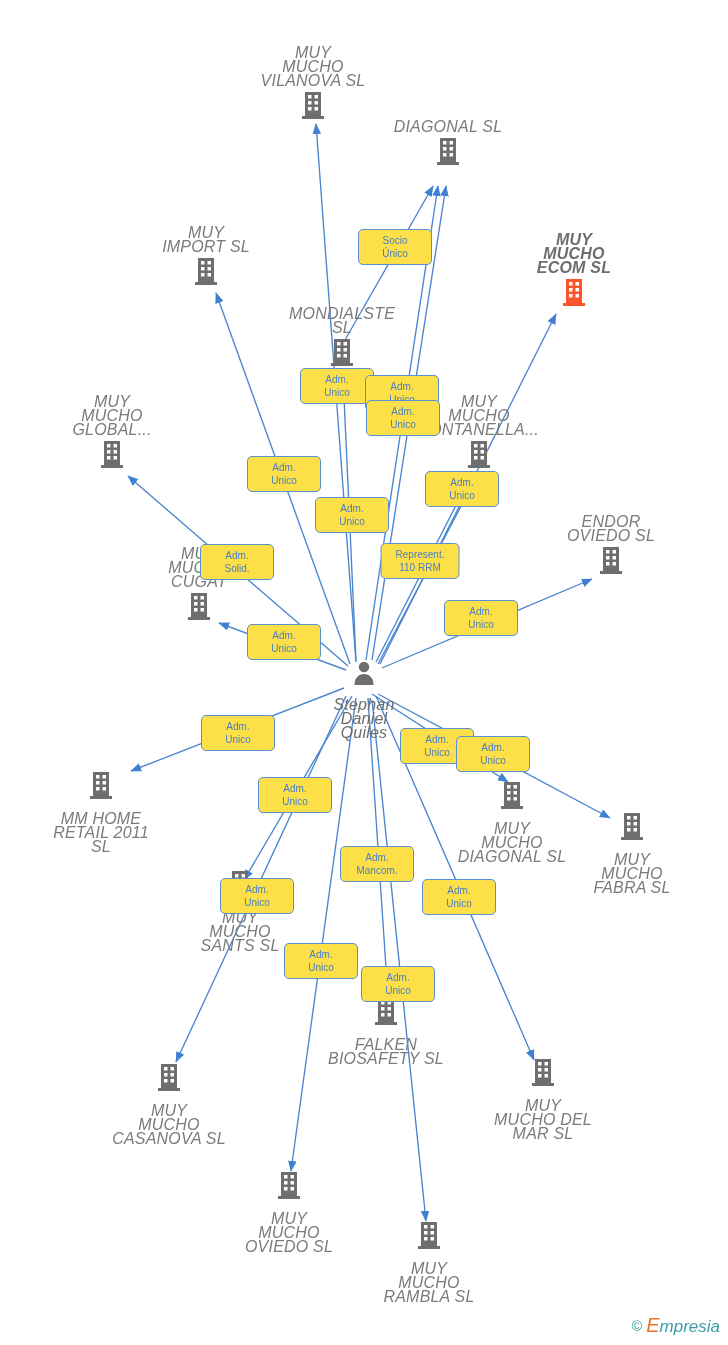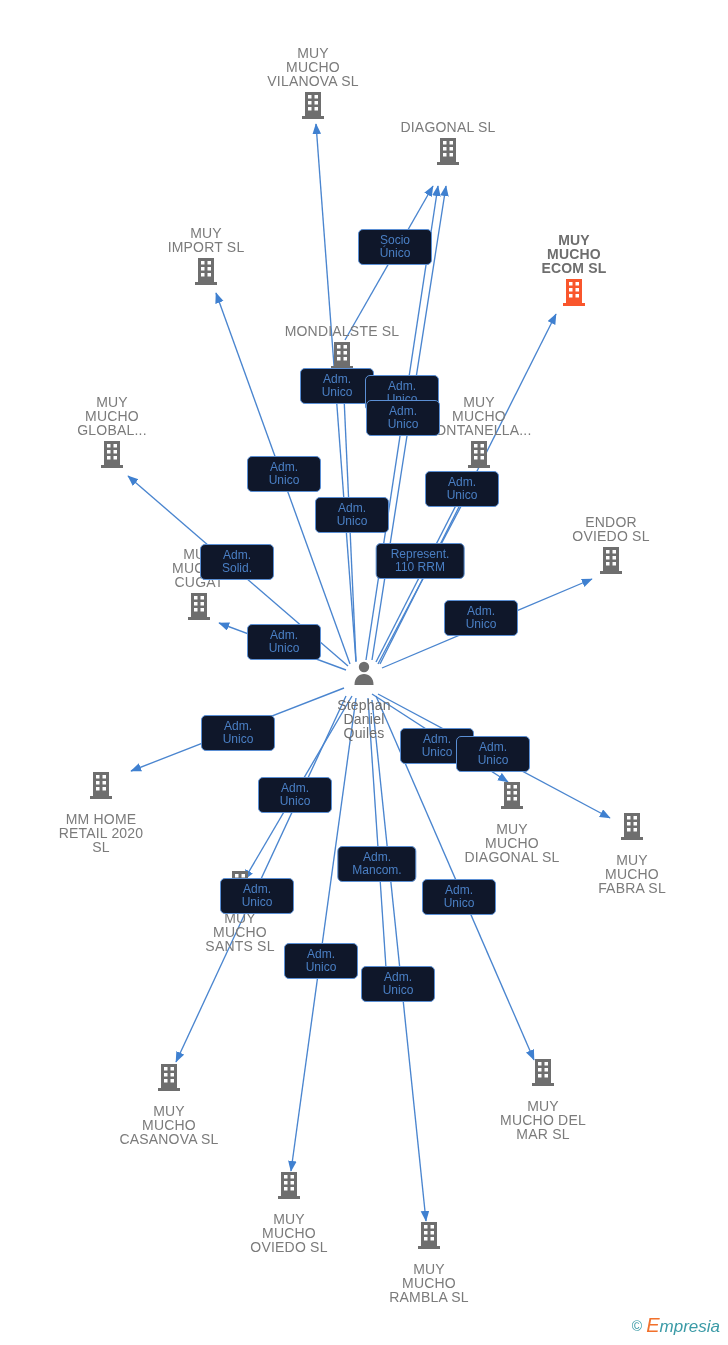--- a/index.html
+++ b/index.html
@@ -1,27 +1,27 @@
 <!DOCTYPE html>
 <html><head>
 <meta charset="utf-8">
 <style>
   html,body{margin:0;padding:0;background:#ffffff;}
   body{font-family:"Liberation Sans",sans-serif;}
   #stage{position:relative;width:728px;height:1345px;overflow:hidden;background:#fff;}
   #edges{position:absolute;left:0;top:0;width:728px;height:1345px;}
   .node{position:absolute;transform:translate(-50%,-50%);text-align:center;width:120px;}
   .node .ico{display:block;margin:0 auto;}
-  .node .lbl{display:block;font-size:14px;line-height:14px;color:#7b7b7b;letter-spacing:.2px;white-space:pre-line;}
+  .node .lbl{display:block;font-size:16px;line-height:14px;color:#7b7b7b;letter-spacing:.2px;white-space:pre-line;font-style:italic;}
   .node.person .lbl{color:#6e6e6e;}
   .node.lbl-above .lbl{margin-bottom:2px;}
   .node.lbl-below .lbl{margin-top:8px;}
   .edge-label{position:absolute;transform:translate(-50%,-50%);
-    background:#0f172a;border:1px solid #5b8fd4;border-radius:5px;
-    color:#4a7fc4;font-size:12px;line-height:13px;text-align:center;
+    background:#fde047;border:1px solid #5b8fd4;border-radius:5px;
+    color:#4a7fc4;font-size:10px;line-height:13px;text-align:center;
     padding:4px 14px;white-space:pre-line;min-width:44px;}
   .wm{position:absolute;right:8px;bottom:8px;display:flex;align-items:center;gap:4px;
       font-size:17px;font-style:italic;color:#3a9aa6;}
   .wm .cmark{font-size:14px;font-style:normal;color:#3a9aa6;}
   .wm .eo{color:#f1712c;font-size:20px;font-style:italic;}
 </style>
 </head>
 <body>
 
 <div id="stage">
@@ -153,21 +153,21 @@
             <rect x="14.5" y="5" width="3.5" height="3.5"></rect>
             <rect x="8" y="11" width="3.5" height="3.5"></rect>
             <rect x="14.5" y="11" width="3.5" height="3.5"></rect>
             <rect x="8" y="17" width="3.5" height="3.5"></rect>
             <rect x="14.5" y="17" width="3.5" height="3.5"></rect>
           </g>
         </svg>
     </span>
   </div>
 
-  <div class="node lbl-above" style="left:342px;top:349px;">
+  <div class="node lbl-above" style="left:342px;top:339px;">
     <span class="lbl">MONDIALSTE SL</span>
     <span class="ico">
       <svg width="26" height="30" viewBox="0 0 26 30">
           <g fill="#6e6e6e">
             <rect x="5" y="2" width="16" height="24"></rect>
             <rect x="2" y="26" width="22" height="3"></rect>
           </g>
           <g fill="#fff">
             <rect x="8" y="5" width="3.5" height="3.5"></rect>
             <rect x="14.5" y="5" width="3.5" height="3.5"></rect>
@@ -292,21 +292,21 @@
             <rect x="8" y="5" width="3.5" height="3.5"></rect>
             <rect x="14.5" y="5" width="3.5" height="3.5"></rect>
             <rect x="8" y="11" width="3.5" height="3.5"></rect>
             <rect x="14.5" y="11" width="3.5" height="3.5"></rect>
             <rect x="8" y="17" width="3.5" height="3.5"></rect>
             <rect x="14.5" y="17" width="3.5" height="3.5"></rect>
           </g>
         </svg>
     </span>
     <span class="lbl">MM HOME
-RETAIL 2020
+RETAIL 2011
 SL</span>
   </div>
 
   <div class="node lbl-below" style="left:512px;top:822px;">
     <span class="ico">
       <svg width="26" height="30" viewBox="0 0 26 30">
           <g fill="#6e6e6e">
             <rect x="5" y="2" width="16" height="24"></rect>
             <rect x="2" y="26" width="22" height="3"></rect>
           </g>
@@ -362,20 +362,40 @@
             <rect x="8" y="17" width="3.5" height="3.5"></rect>
             <rect x="14.5" y="17" width="3.5" height="3.5"></rect>
           </g>
         </svg>
     </span>
     <span class="lbl">MUY
 MUCHO
 SANTS  SL</span>
   </div>
 
+  <div class="node lbl-below" style="left:386px;top:1031px;">
+    <span class="ico">
+      <svg width="26" height="30" viewBox="0 0 26 30">
+          <g fill="#6e6e6e">
+            <rect x="5" y="2" width="16" height="24"></rect>
+            <rect x="2" y="26" width="22" height="3"></rect>
+          </g>
+          <g fill="#fff">
+            <rect x="8" y="5" width="3.5" height="3.5"></rect>
+            <rect x="14.5" y="5" width="3.5" height="3.5"></rect>
+            <rect x="8" y="11" width="3.5" height="3.5"></rect>
+            <rect x="14.5" y="11" width="3.5" height="3.5"></rect>
+            <rect x="8" y="17" width="3.5" height="3.5"></rect>
+            <rect x="14.5" y="17" width="3.5" height="3.5"></rect>
+          </g>
+        </svg>
+    </span>
+    <span class="lbl">FALKEN
+BIOSAFETY  SL</span>
+  </div>
 
   <div class="node lbl-below" style="left:169px;top:1104px;">
     <span class="ico">
       <svg width="26" height="30" viewBox="0 0 26 30">
           <g fill="#6e6e6e">
             <rect x="5" y="2" width="16" height="24"></rect>
             <rect x="2" y="26" width="22" height="3"></rect>
           </g>
           <g fill="#fff">
             <rect x="8" y="5" width="3.5" height="3.5"></rect>

